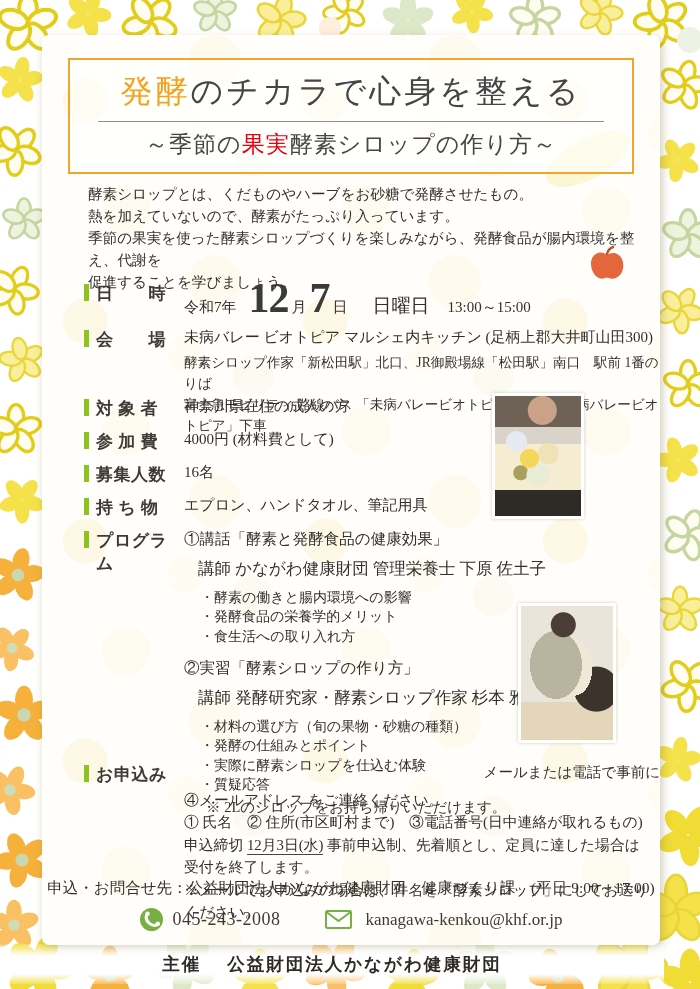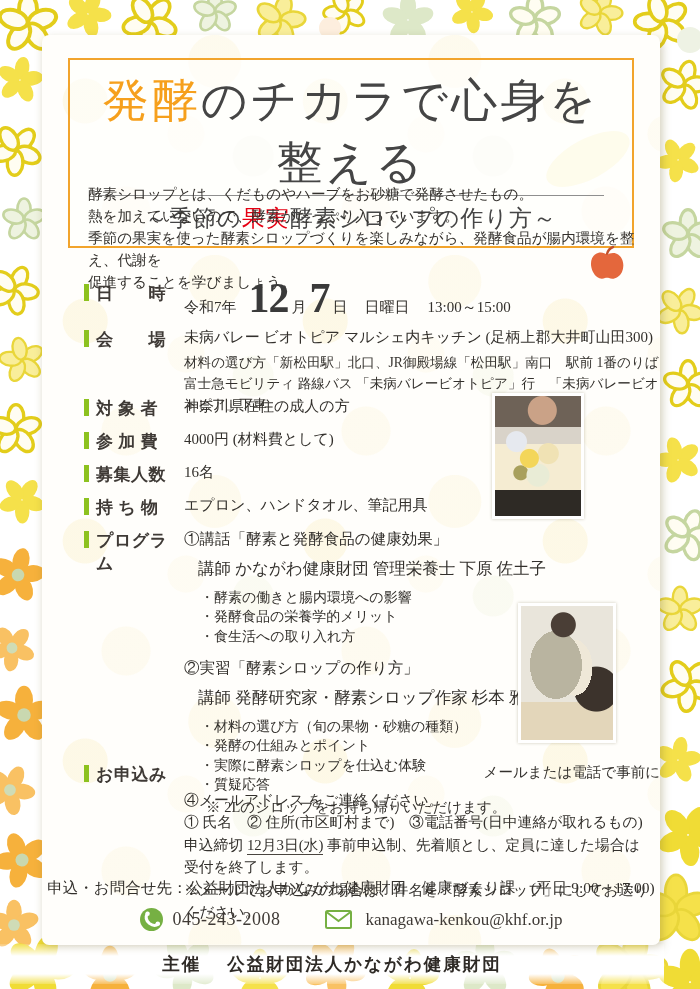--- a/index.html
+++ b/index.html
@@ -16,22 +16,22 @@
           radial-gradient(circle at 18% 30%, rgba(248,233,170,.25) 0 22px, transparent 23px),
           radial-gradient(circle at 72% 12%, rgba(250,238,190,.22) 0 26px, transparent 27px),
           radial-gradient(circle at 88% 55%, rgba(240,244,222,.30) 0 20px, transparent 21px),
           radial-gradient(circle at 35% 80%, rgba(250,240,200,.22) 0 24px, transparent 25px),
           radial-gradient(circle at 60% 45%, rgba(252,242,205,.18) 0 18px, transparent 19px);
         background-size:240px 220px;}
 
   
   .title-box{position:absolute;left:26px;top:23px;width:566px;box-sizing:border-box;
              border:2px solid #f2a42c;text-align:center;padding:10px 8px 12px;background:rgba(255,255,253,.6);}
-  .main-title{font-size:46px;letter-spacing:3px;color:#454545;margin:0 auto;
-              padding-bottom:1px;border-bottom:1px solid #8f8f8f;width:506px;font-weight:500;}
+  .main-title{font-size:32px;letter-spacing:3px;color:#454545;margin:0 auto;
+              padding-bottom:7px;border-bottom:1px solid #8f8f8f;width:506px;font-weight:500;}
   .main-title .hl{color:#f6a01d;}
   .sub-title{font-size:23px;color:#454545;margin-top:7px;letter-spacing:1px;}
   .sub-title .hl{color:#e60012;}
   .leaf-deco{position:absolute;left:500px;top:104px;width:92px;height:40px;border-radius:50%;
              background:#faf2bd;opacity:.65;transform:rotate(-28deg);z-index:-1;}
 
   
   .intro{position:absolute;left:46px;top:149px;width:552px;font-size:14.6px;line-height:1.5;
          color:#33302c;white-space:pre-line;}
 
@@ -41,21 +41,21 @@
   
   .row{position:absolute;left:42px;display:flex;align-items:flex-start;}
   .bar{width:5px;height:17px;background:#8dc21f;flex:none;margin:2px 7px 0 0;}
   .label{width:82px;flex:none;font-size:17px;font-weight:600;color:#3f3a36;letter-spacing:.5px;}
   .content{margin-left:6px;font-size:15px;color:#33302c;}
 
   .row-schedule .content{display:flex;align-items:baseline;}
   .era{font-size:15px;margin-right:12px;}
   .bignum{font-size:42px;font-weight:600;line-height:.8;letter-spacing:-1px;color:#3a3a3a;}
   .unit{font-size:15px;margin:0 3px;}
-  .weekday{font-size:15px;margin-left:14px;}
+  .weekday{font-size:19px;margin-left:22px;}
   .time{font-size:15px;margin-left:18px;}
 
   .venue-l1{font-size:15px;margin-bottom:5px;}
   .venue-l2{font-size:13.6px;line-height:1.55;}
 
   .prog-title{font-size:15.5px;margin-bottom:8px;}
   .prog-lect{font-size:16.5px;margin:0 0 8px 14px;}
   .prog-items{font-size:14px;line-height:1.38;margin-left:16px;white-space:pre-line;}
   .prog-note{font-size:14.5px;margin:4px 0 0 22px;}
   .prog-gap{height:12px;}
@@ -231,21 +231,21 @@
         <span class="weekday">日曜日</span>
         <span class="time">13:00～15:00</span>
       </div>
     </div>
 
     <div class="row" style="top:293px;">
       <span class="bar"></span>
       <span class="label">会　　場</span>
       <div class="content">
         <div class="venue-l1">未病バレー ビオトピア マルシェ内キッチン (足柄上郡大井町山田300)</div>
-        <div class="venue-l2">材料の選び方「新松田駅」北口、JR御殿場線「松田駅」南口　駅前 1番のりば</div>
+        <div class="venue-l2">酵素シロップ作家「新松田駅」北口、JR御殿場線「松田駅」南口　駅前 1番のりば</div>
         <div class="venue-l2">富士急モビリティ 路線バス 「未病バレービオトピア」行　「未病バレービオトピア」下車</div>
       </div>
     </div>
 
     <div class="row" style="top:362px;">
       <span class="bar"></span>
       <span class="label">対 象 者</span>
       <div class="content">神奈川県在住の成人の方</div>
     </div>
 

